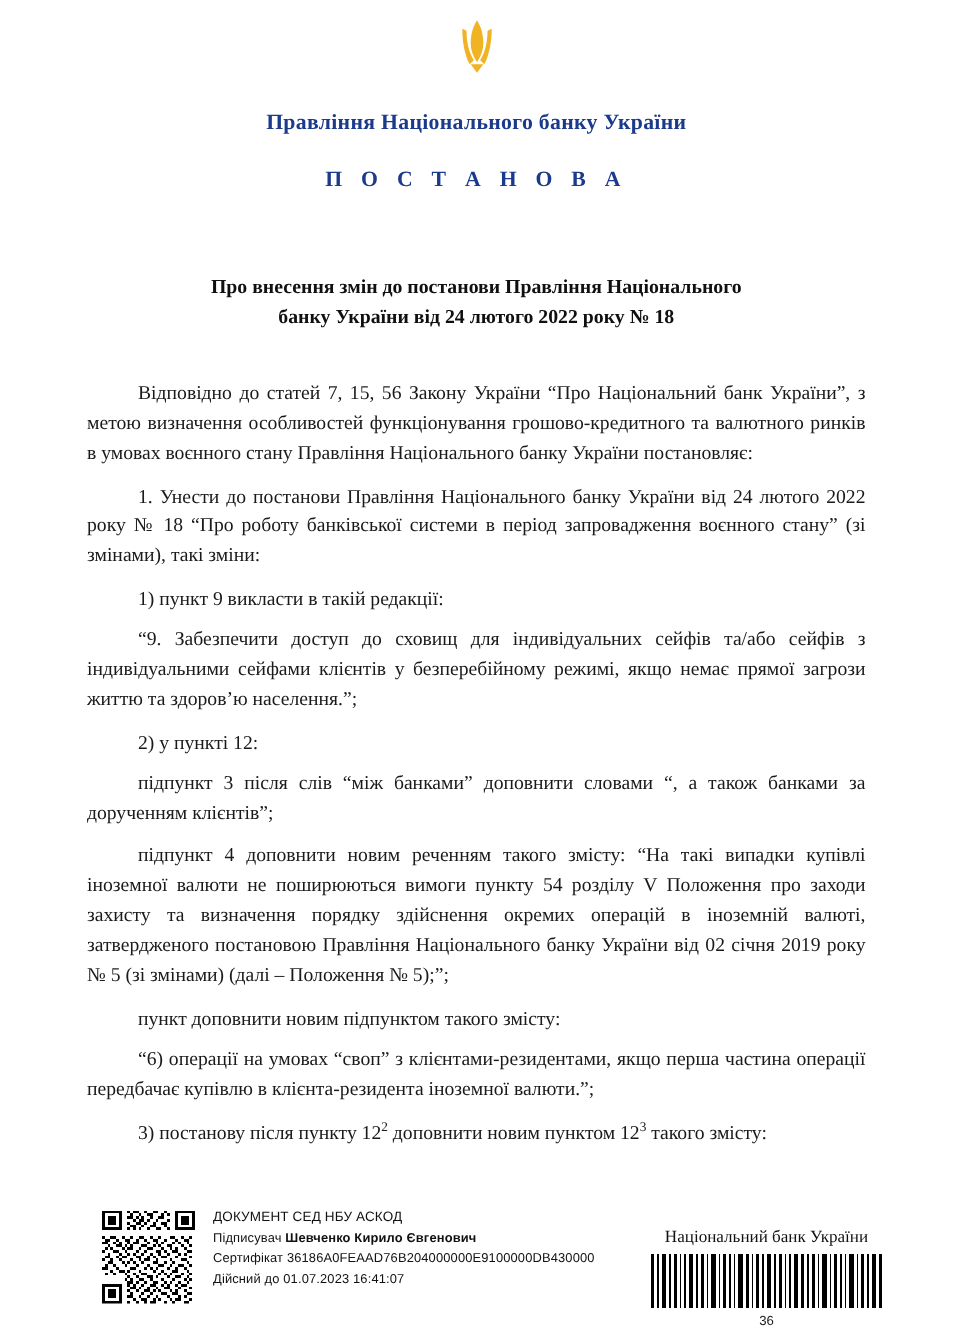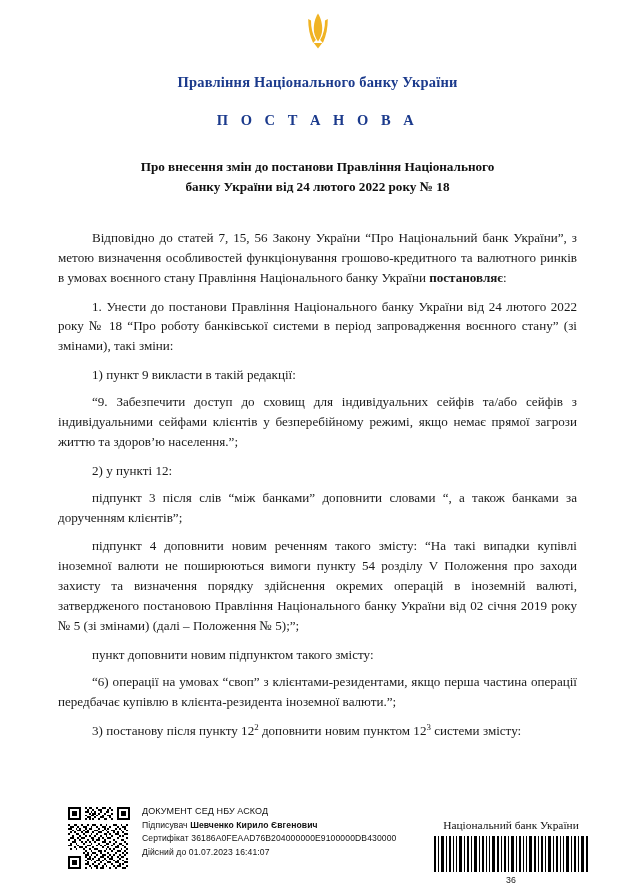--- a/index.html
+++ b/index.html
@@ -55,38 +55,38 @@
     font-size: 13px;
     color: #1b3a8c;
     font-weight: bold;
     margin-top: 26px;
   }
   .subject {
     text-align: center;
     font-size: 13.2px;
     font-weight: bold;
     color: #101010;
-    margin-top: 28px;
+    margin-top: 52px;
     line-height: 1.55;
   }
   .subject div { white-space: nowrap; }
   
   .body-text {
     margin-top: 30px;
     font-size: 13.1px;
     line-height: 1.52;
     text-align: justify;
     text-justify: inter-word;
   }
   .p {
     margin: 0 0 9px 0;
     text-indent: 34px;
   }
   .p.tight { margin-bottom: 7px; }
-  b { font-weight: bold; }
+  b { font-weight: normal; }
   sup { font-size: 0.68em; vertical-align: super; }
   
   .footer {
     position: absolute;
     left: 0;
     bottom: 0;
     width: 635px;
     height: 92px;
     padding-left: 12px;
   }
@@ -178,21 +178,21 @@
     <p class="p tight">2)  у пункті 12:</p>
 
     <p class="p">підпункт 3 після слів “між банками” доповнити словами “, а також банками за дорученням клієнтів”;</p>
 
     <p class="p">підпункт 4 доповнити новим реченням такого змісту: “На такі випадки купівлі іноземної валюти не поширюються вимоги пункту 54 розділу V Положення про заходи захисту та визначення порядку здійснення окремих операцій в іноземній валюті, затвердженого постановою Правління Національного банку України від 02 січня 2019 року № 5 (зі змінами) (далі – Положення № 5);”;</p>
 
     <p class="p tight">пункт доповнити новим підпунктом такого змісту:</p>
 
     <p class="p">“6) операції на умовах “своп” з клієнтами-резидентами, якщо перша частина операції передбачає купівлю в клієнта-резидента іноземної валюти.”;</p>
 
-    <p class="p"><span>3) постанову після пункту 12</span><sup>2</sup><span> доповнити новим пунктом 12</span><sup>3</sup><span> системи змісту:</span></p>
+    <p class="p"><span>3) постанову після пункту 12</span><sup>2</sup><span> доповнити новим пунктом 12</span><sup>3</sup><span> такого змісту:</span></p>
 
   </div>
 
   <div class="footer">
 
     <div class="qr">
       <svg viewBox="0 0 33 33" width="62" height="62" shape-rendering="crispEdges" aria-hidden="true">
         <rect width="33" height="33" fill="#fff"></rect>
         <g fill="#000">
           <rect x="0" y="0" width="7" height="7"></rect>

